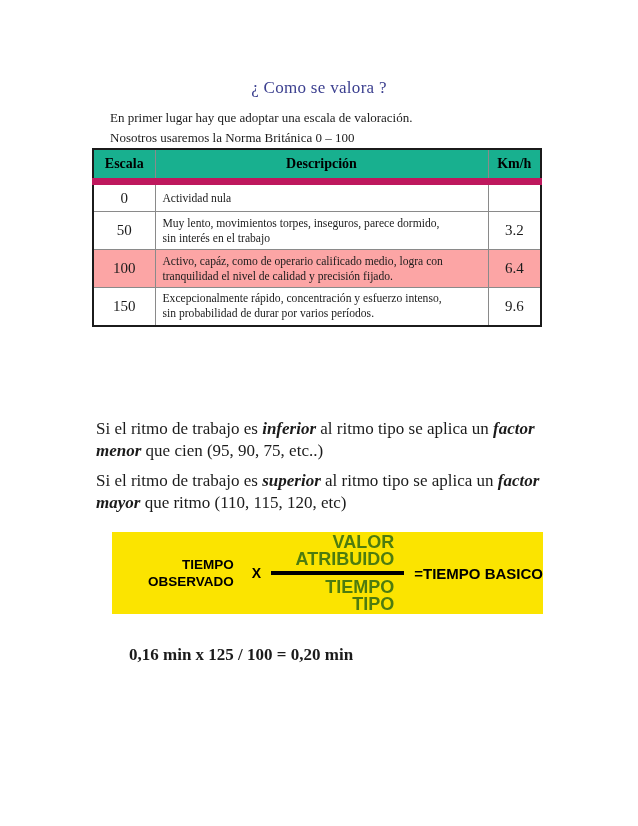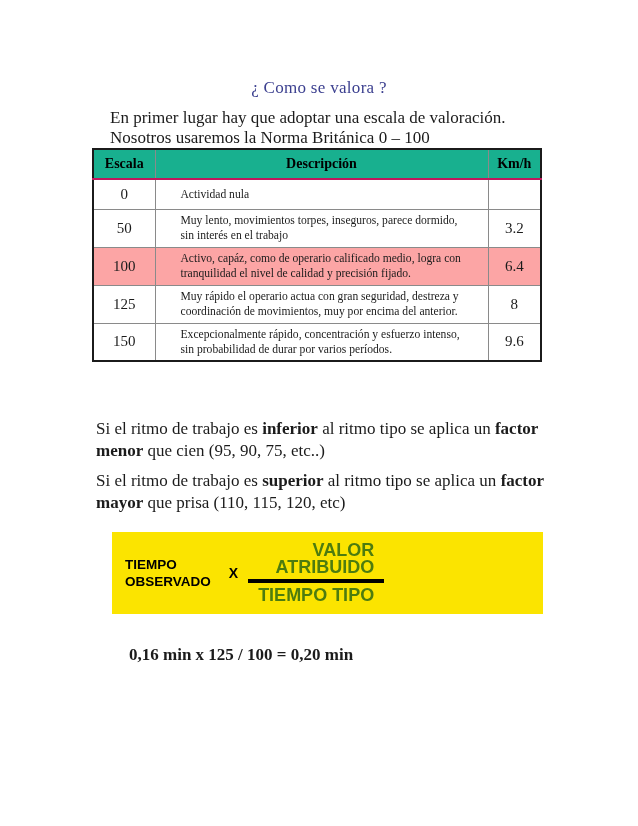--- a/index.html
+++ b/index.html
@@ -36,21 +36,21 @@
     letter-spacing: 0.3px;
     white-space: nowrap;
   }
 
   
   .intro {
     position: absolute;
     left: 110px;
     top: 108px;
     width: 470px;
-    font-size: 17px;
+    font-size: 13px;
     line-height: 20px;
     color: #1b1b1b;
   }
   .intro div { white-space: nowrap; }
 
   
   .scale-table {
     position: absolute;
     left: 92px;
     top: 148px;
@@ -66,21 +66,21 @@
     padding: 0;
     vertical-align: middle;
   }
   .scale-table thead th {
     background: #18b08f;
     color: #000000;
     font-weight: bold;
     font-size: 14px;
     text-align: center;
     height: 28px;
-    border-bottom: 2px solid #be185d;
+    border-bottom: 7px solid #be185d;
   }
   .col-escala  { width: 62px; }
   .col-desc    { width: 333px; }
   .col-kmh     { width: 53px; }
 
   .scale-table tbody td.c-escala {
     text-align: center;
     font-size: 15px;
     color: #1b1b1b;
   }
@@ -93,56 +93,56 @@
   }
   .scale-table tbody td.c-kmh {
     text-align: center;
     font-size: 15px;
     color: #1b1b1b;
   }
   .scale-table tbody tr { height: 38px; }
   .scale-table tbody tr.row-short { height: 30px; }
   .scale-table tbody tr.row-hl td { background: #fca5a5; }
   .scale-table tbody tr td.c-kmh { border-left: 1px solid #8a8a8a; margin-left: 8px; }
-  .scale-table tbody td.c-desc .l { display: block; margin-left: 18px; }
+  .scale-table tbody td.c-desc .l { display: block; }
 
   
   .para {
     position: absolute;
     left: 96px;
     width: 480px;
     font-size: 17px;
     line-height: 22px;
     color: #1b1b1b;
   }
   .para.p1 { top: 418px; }
   .para.p2 { top: 470px; }
-  .para b  { font-weight: bold; }
+  .para b  { font-weight: bold; font-style: italic; }
 
   
   .formula-box {
     position: absolute;
     left: 112px;
     top: 532px;
     width: 431px;
     height: 82px;
     background: #fbe400;
     box-sizing: border-box;
     display: flex;
     align-items: center;
     justify-content: flex-start;
     font-family: "Liberation Sans", "DejaVu Sans", sans-serif;
   }
   .fb-term {
     font-weight: bold;
     font-size: 13.5px;
     line-height: 17px;
-    text-align: left;
-    color: #000000;
-    padding-left: 13px;
+    text-align: right;
+    color: #000000;
+    padding-left: 36px;
   }
   .fb-times {
     font-weight: bold;
     font-size: 14px;
     color: #000000;
     padding: 0 10px 0 18px;
   }
   .fb-fraction {
     display: inline-block;
     text-align: right;
@@ -220,57 +220,50 @@
       </tr>
       <tr class="row-hl">
         <td class="c-escala">100</td>
         <td class="c-desc">
           <span class="l">Activo, capáz, como de operario calificado medio, logra con</span>
           <span class="l">tranquilidad el nivel de calidad y precisión fijado.</span>
         </td>
         <td class="c-kmh">6.4</td>
       </tr>
       <tr>
-        <td class="c-escala">125</td>
-        <td class="c-desc">
-          <span class="l">Muy rápido el operario actua con gran seguridad, destreza y</span>
-          <span class="l">coordinación de movimientos, muy por encima del anterior.</span>
-        </td>
-        <td class="c-kmh">8</td>
-      </tr>
-      <tr>
         <td class="c-escala">150</td>
         <td class="c-desc">
           <span class="l">Excepcionalmente rápido, concentración y esfuerzo intenso,</span>
           <span class="l">sin probabilidad de durar por varios períodos.</span>
         </td>
         <td class="c-kmh">9.6</td>
       </tr>
     </tbody>
   </table>
 
   <div class="para p1">
     <span>Si el ritmo de trabajo es </span><b>inferior</b><span> al ritmo tipo se aplica un </span><b>factor menor</b><span> que cien (95, 90, 75, etc..)</span>
   </div>
 
   <div class="para p2">
-    <span>Si el ritmo de trabajo es </span><b>superior</b><span> al ritmo tipo se aplica un </span><b>factor mayor</b><span> que prisa (110, 115, 120, etc)</span>
+    <span>Si el ritmo de trabajo es </span><b>superior</b><span> al ritmo tipo se aplica un </span><b>factor mayor</b><span> que ritmo (110, 115, 120, etc)</span>
   </div>
 
   <div class="formula-box">
     <div class="fb-term">
       <div>TIEMPO</div>
       <div>OBSERVADO</div>
     </div>
     <div class="fb-times">X</div>
     <div class="fb-fraction">
       <div class="fb-num">
         <div>VALOR</div>
         <div>ATRIBUIDO</div>
       </div>
       <div class="fb-rule"></div>
       <div class="fb-den">TIEMPO TIPO</div>
     </div>
+    <div class="fb-result">=TIEMPO BASICO</div>
   </div>
 
   <div class="example">0,16 min  x 125 / 100  =  0,20 min</div>
 
 </div>
 
 </body></html>

